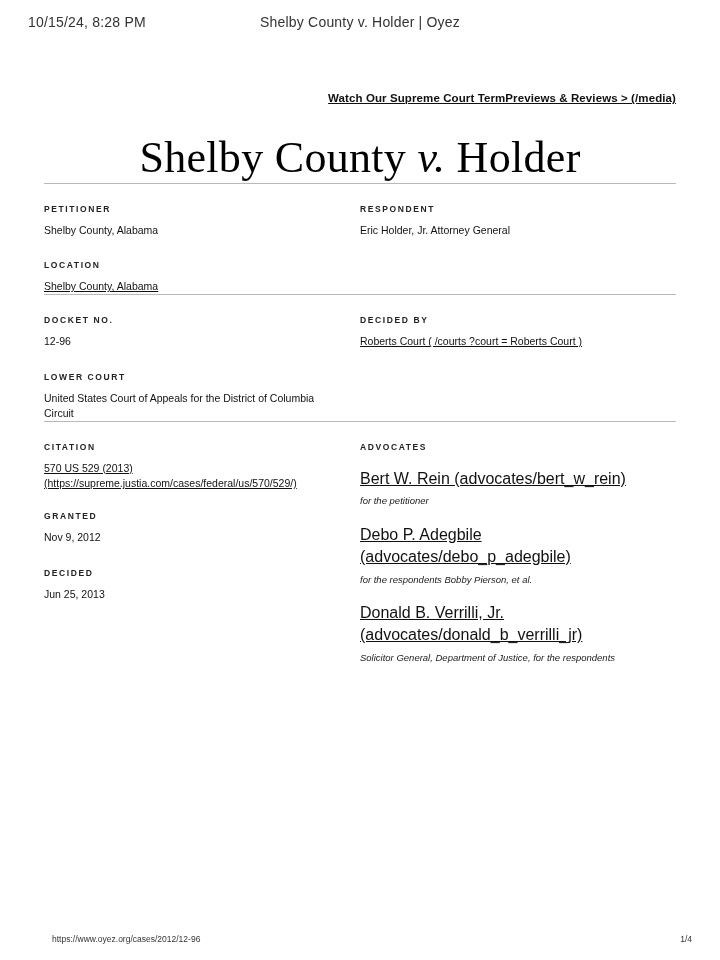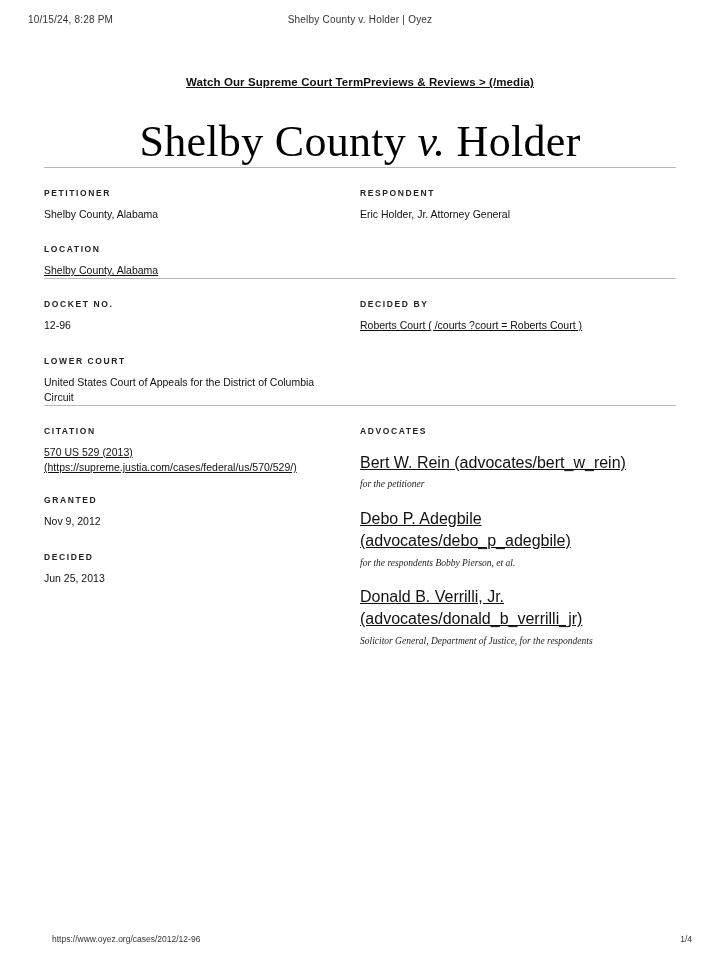--- a/index.html
+++ b/index.html
@@ -24,21 +24,21 @@
   }
 
   
   .print-header {
     position: absolute;
     top: 14px;
     left: 0;
     width: 720px;
     display: flex;
     align-items: baseline;
-    font-size: 10px;
+    font-size: 14px;
     color: #333;
     letter-spacing: 0.2px;
   }
   .print-header .ph-left {
     position: absolute;
     left: 28px;
   }
   .print-header .ph-center {
     width: 100%;
     text-align: center;
@@ -63,22 +63,22 @@
   }
 
   .content {
     position: absolute;
     top: 44px;
     left: 44px;
     width: 632px;
   }
 
   .promo-wrap {
-    text-align: center;
-    margin-top: 28px;
+    text-align: right;
+    margin-top: 44px;
     margin-bottom: 6px;
   }
   .promo-link {
     font-size: 11.5px;
     font-weight: bold;
     color: #111;
     text-decoration: underline;
     letter-spacing: 0.1px;
   }
 
@@ -147,21 +147,20 @@
     text-decoration: underline;
     color: #111;
     line-height: 1.4;
   }
   .adv-role {
     font-size: 9.5px;
     font-style: italic;
     color: #222;
     margin-top: 4px;
     line-height: 1.4;
-    font-family: Liberation Serif, serif;
   }
 </style>
 </head>
 <body>
 
 <div class="page">
 
   <div class="print-header">
     <span class="ph-left">10/15/24, 8:28 PM</span>
     <span class="ph-center">Shelby County v. Holder | Oyez</span>

